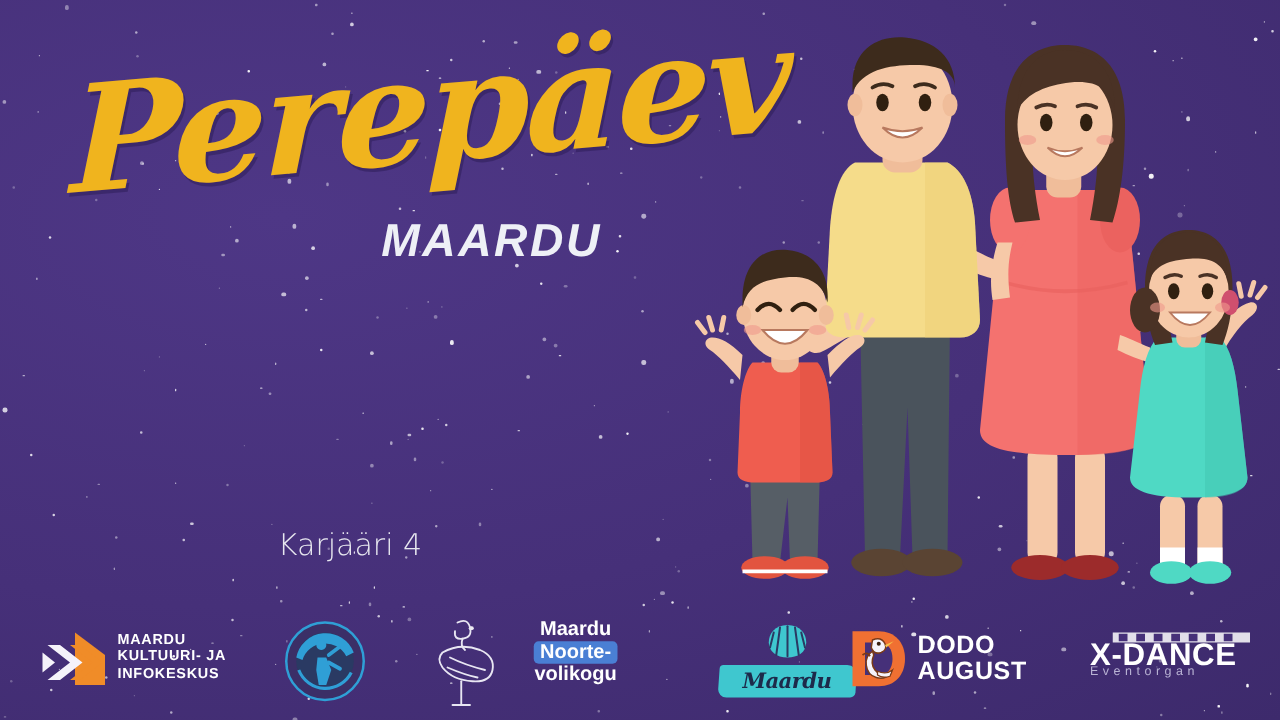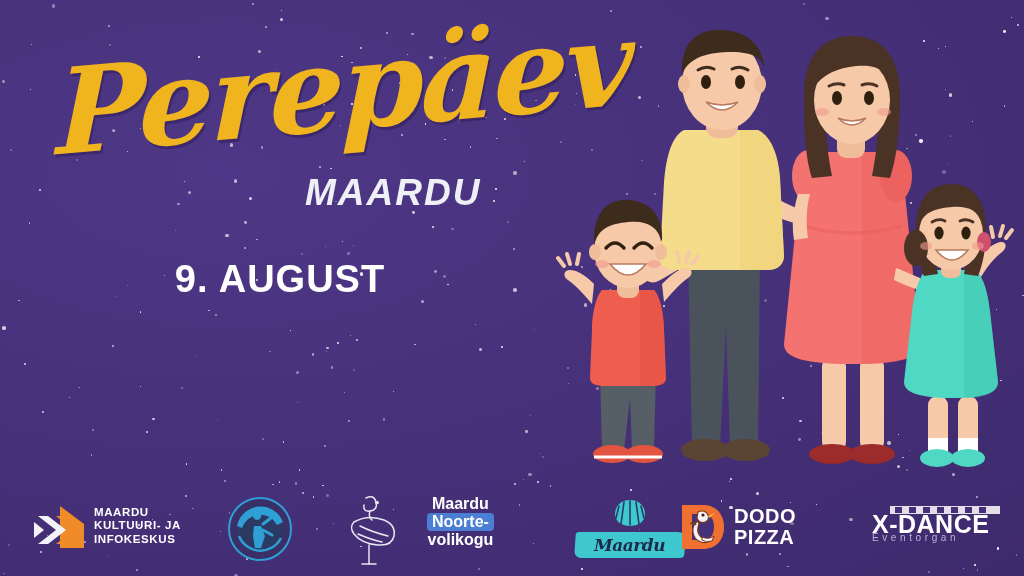--- a/index.html
+++ b/index.html
@@ -568,24 +568,24 @@
       <div class="star" style="width: 1.1px; height: 1.1px; left: 276.2px; top: 68.6px; opacity: 0.27;"></div>
       <div class="star" style="width: 2.41px; height: 2.41px; left: 525.3px; top: 430.2px; opacity: 0.61;"></div>
     </div>
 
   <div class="left-col">
 
     <div class="title-script">Perepäev</div>
 
     <div class="title-sub">MAARDU</div>
 
-    <div class="date-line">9. AUGUST</div>
-
-
-
+
+
+
+    <div class="venue-addr">Karjääri 4</div>
   </div>
 
   <div class="family">
     <svg viewBox="0 0 470 460" width="470" height="460" xmlns="http://www.w3.org/2000/svg">
 
       <g>
 
         <path d="M128 218 C108 226 96 236 92 244 C88 252 94 258 102 256 C112 252 124 242 140 236 Z" fill="#f6c9a8"></path>
 
         <path d="M218 170 C236 180 250 186 262 188 L262 200 C246 200 228 194 212 186 Z" fill="#f6c9a8"></path>
@@ -811,21 +811,21 @@
         <path d="M16 12 L27 12 C34 12 38 17 38 25 C38 33 34 38 27 38 L16 38 Z" fill="#463079"></path>
         <path d="M22 10 q7 -3 10 3 q2 5 -3 7 q-6 2 -8 -4 Z" fill="#f5f3fa" stroke="#7a3a18" stroke-width="1.2"></path>
         <circle cx="27" cy="13" r="1.6" fill="#3a2010"></circle>
         <path d="M32 14 l7 -3 l-6 5 Z" fill="#f5c24a"></path>
         <path d="M22 19 q-6 4 -5 11 q1 8 8 10 q7 2 11 -3 q-8 2 -12 -3 q-4 -5 -1 -12 Z" fill="#f5f3fa" stroke="#7a3a18" stroke-width="1.2"></path>
         <path d="M26 35 q7 3 12 -1 l-2 5 q-6 2 -10 -1 Z" fill="#f5f3fa" stroke="#7a3a18" stroke-width="1"></path>
         <path d="M14 22 q4 -3 6 1" stroke="#7a3a18" stroke-width="1.4" fill="none"></path>
       </svg>
       <div class="dodo-text">
         <div>DODO</div>
-        <div>PIZZA</div>
+        <div>AUGUST</div>
       </div>
     </div>
 
     <div class="sponsor" style="left:872px; top:24px; flex-direction:column; align-items:flex-start; gap:0;">
       <svg width="110" height="12" viewBox="0 0 110 12" style="margin-bottom:-4px; margin-left:18px;">
         <rect x="0" y="2" width="110" height="8" fill="#ffffff" opacity="0.85"></rect>
         <g fill="#463079">
           <rect x="5" y="3" width="7" height="6"></rect>
           <rect x="19" y="3" width="7" height="6"></rect>
           <rect x="33" y="3" width="7" height="6"></rect>

